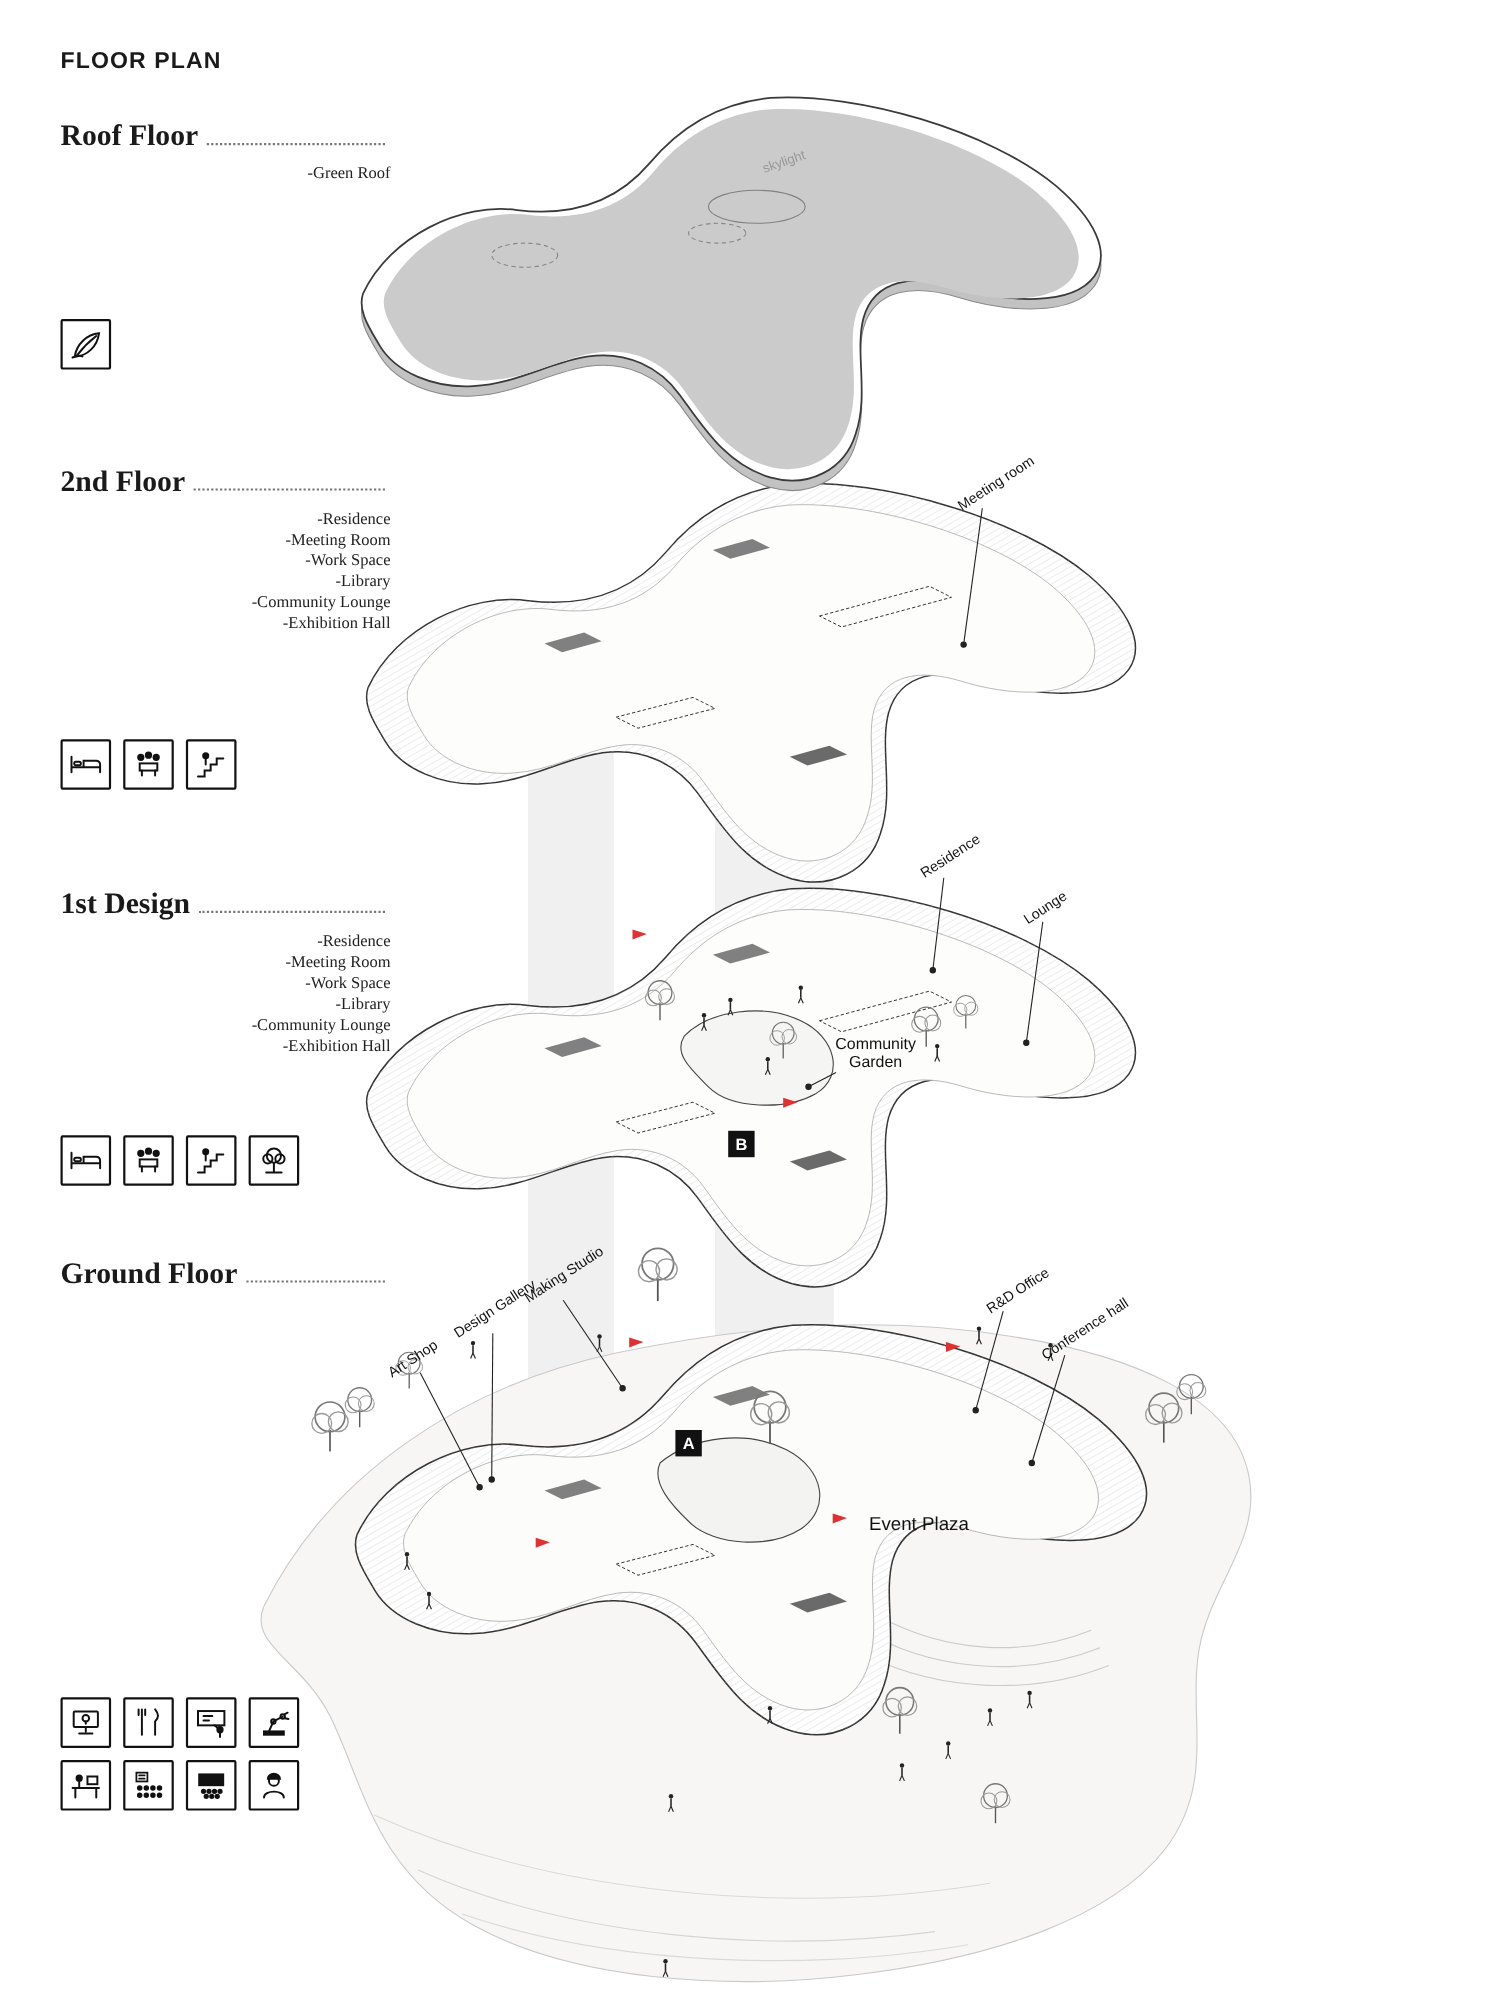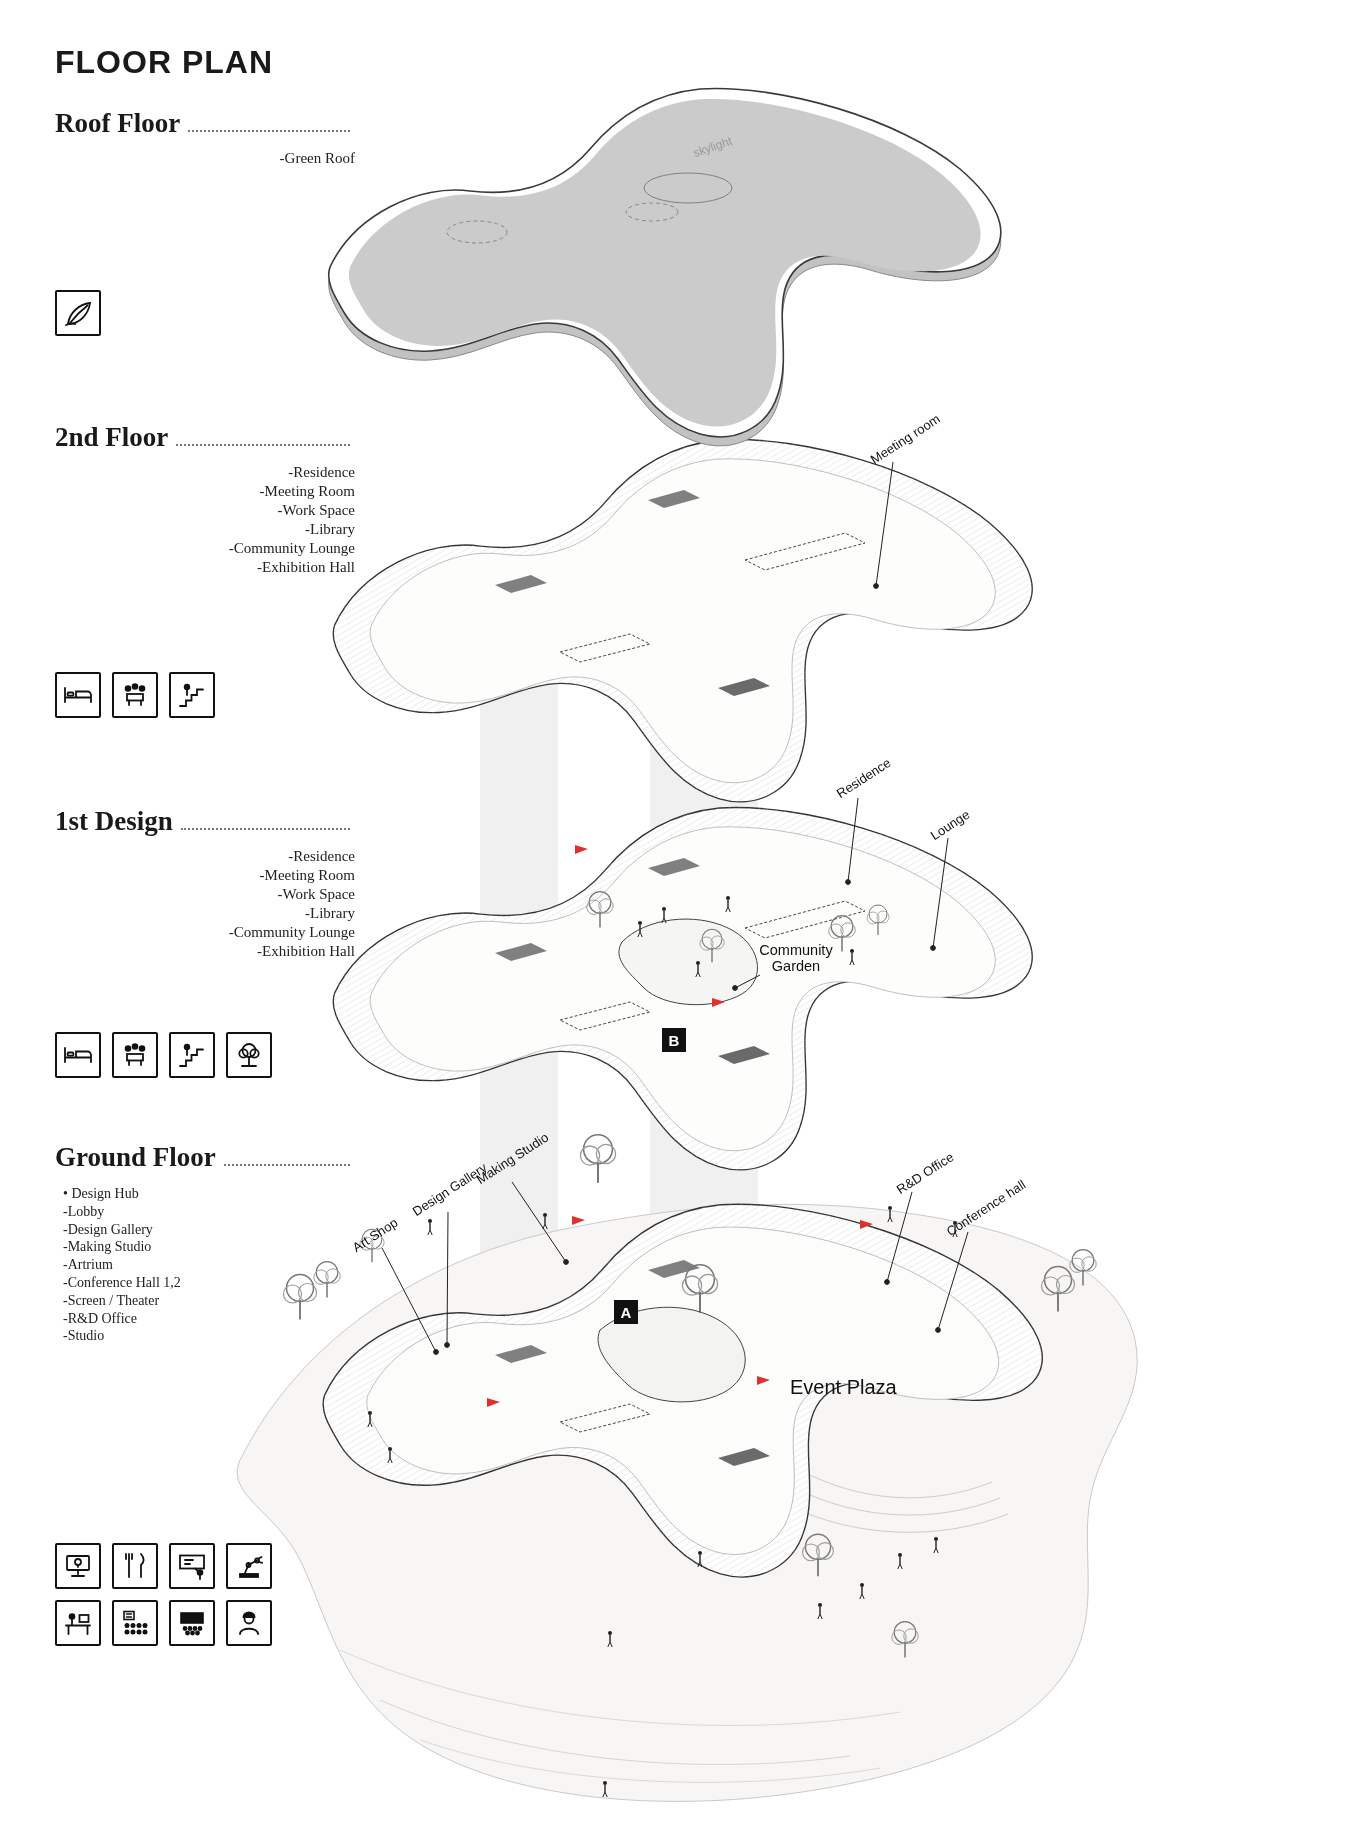--- a/index.html
+++ b/index.html
@@ -1,40 +1,40 @@
 <!DOCTYPE html>
 <html><head>
 <meta charset="utf-8">
 <style>
   html,body{margin:0;padding:0;}
   body{
     width:1351px;height:1827px;position:relative;background:#ffffff;
     font-family:"Liberation Sans", sans-serif;color:#1a1a1a;overflow:hidden;
   }
-  .page-title{position:absolute;left:55px;top:44px;font-size:32px;font-weight:bold;letter-spacing:1px;}
+  .page-title{position:absolute;left:55px;top:44px;font-size:21px;font-weight:bold;letter-spacing:1px;}
   .sec{position:absolute;left:55px;width:300px;font-family:Liberation Serif, serif;}
   .sec-head{display:flex;align-items:flex-end;width:295px;}
   .sec-title{font-size:27px;font-weight:bold;margin:0;white-space:nowrap;}
   .sec-fill{flex:1;border-bottom:2px dotted #777;margin:0 0 7px 8px;}
   .sec-list{list-style:none;margin:10px 0 0 0;padding:0 0 0 10px;font-size:15px;line-height:1.2;color:#222;}
   .sec-list li{margin:1px 0;text-align:right;}
   .two-col{display:flex;gap:26px;margin-top:12px;}
   .two-col ul{list-style:none;margin:0;padding:0 0 0 8px;font-size:14px;line-height:1.2;color:#222;}
   .two-col li{margin:1px 0;}
   .icon-row{position:absolute;left:55px;display:flex;gap:11px;}
   .icon-grid{position:absolute;left:55px;display:grid;grid-template-columns:repeat(4,46px);gap:11px;}
   .icon-box{width:46px;height:46px;border:2.5px solid #111;border-radius:2px;box-sizing:border-box;
     display:flex;align-items:center;justify-content:center;background:#fff;}
   .icon-box svg{display:block;}
   .drawing{position:absolute;left:0;top:0;pointer-events:none;}
   .ann{position:absolute;font-size:13px;color:#111;white-space:nowrap;}
   .rot{transform:rotate(-33deg);transform-origin:left bottom;}
   .ann-skylight{left:696px;top:146px;color:#999;font-size:12px;transform:rotate(-19deg);transform-origin:left bottom;}
   .ann-garden{left:753px;top:942px;width:86px;white-space:normal;text-align:center;font-size:14.5px;line-height:1.12;}
-  .ann-plaza{left:790px;top:1376px;font-size:20px;}
+  .ann-plaza{left:790px;top:1376px;font-size:17px;}
   .marker{position:absolute;width:24px;height:24px;background:#111;color:#fff;font-weight:bold;
     display:flex;align-items:center;justify-content:center;font-size:15px;}
 </style>
 </head>
 <body>
 
 <svg class="drawing" width="1351" height="1827" viewBox="0 0 1351 1827">
   <defs>
     <path id="blob" d="M -335 3 C -310 -50 -245 -80 -195 -73 C -145 -67 -105 -80 -75 -115
       C -50 -145 -15 -170 35 -175 C 115 -180 235 -145 295 -95 C 330 -65 345 -35 330 -13
@@ -293,31 +293,20 @@
     </svg>
   </div>
 </div>
 
 <div class="sec" style="top:1142px">
   <div class="sec-head">
     <h2 class="sec-title">Ground Floor</h2>
     <div class="sec-fill"></div>
   </div>
   <div class="two-col">
-    <ul style="width:152px">
-      <li>• Design Hub</li>
-      <li>-Lobby</li>
-      <li>-Design Gallery</li>
-      <li>-Making Studio</li>
-      <li>-Artrium</li>
-      <li>-Conference Hall 1,2</li>
-      <li>-Screen / Theater</li>
-      <li>-R&amp;D Office</li>
-      <li>-Studio</li>
-    </ul>
   </div>
 </div>
 <div class="icon-grid" style="top:1543px">
   <div class="icon-box">
     <svg width="34" height="34" viewBox="0 0 34 34" fill="none" stroke="#111" stroke-width="1.8" stroke-linecap="round">
       <rect x="6" y="7" width="22" height="14" rx="1"></rect>
       <circle cx="17" cy="13" r="3"></circle>
         <path d="M17 16 v2"></path>
       <path d="M17 21 v4 M11 27 h12"></path>
     </svg>

